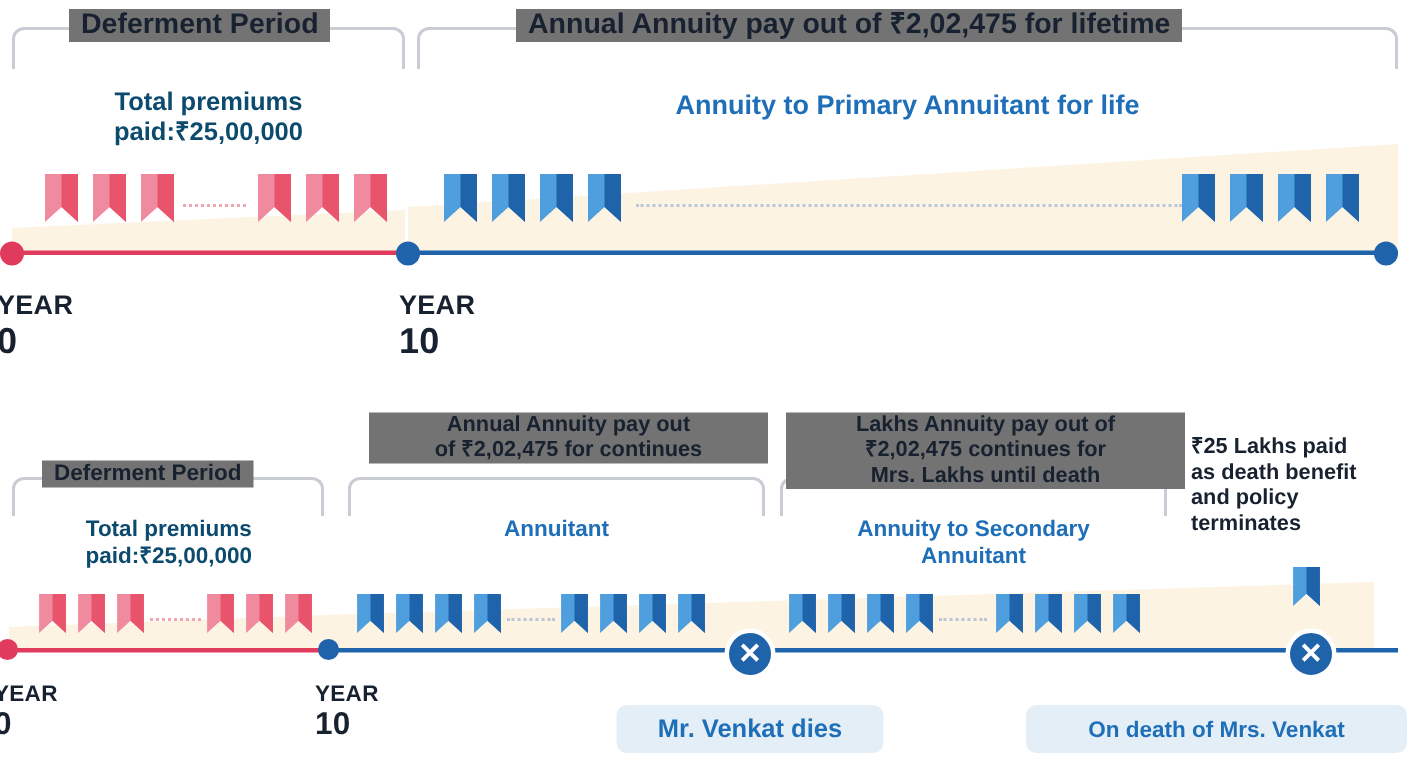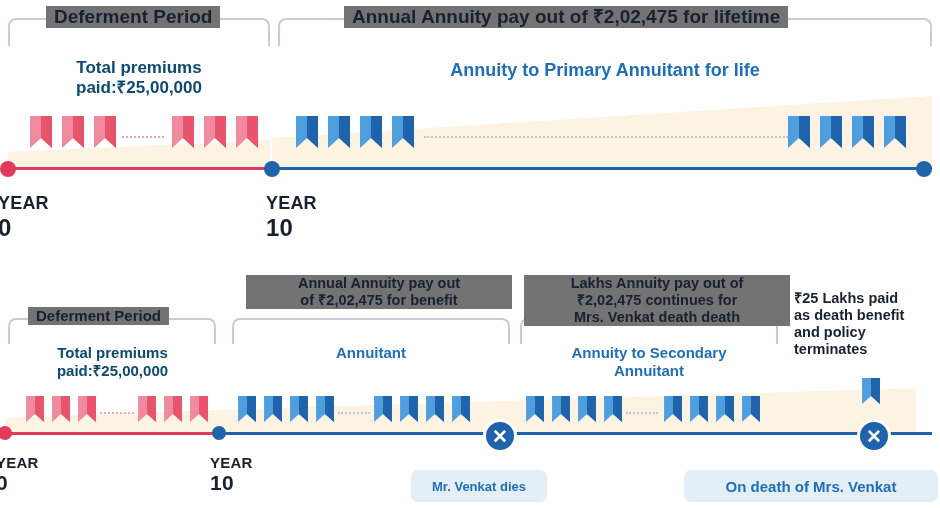--- a/index.html
+++ b/index.html
@@ -221,28 +221,28 @@
   <svg class="wedge" style="left:216px; top:374px; width:700px; height:60px; background:transparent;" viewBox="0 0 700 60" preserveAspectRatio="none">
     <polygon points="0,36 700,14 700,60 0,60" fill="#fdf3e3"></polygon>
   </svg>
 
   <div class="bracket" style="left:8px; top:318px; width:208px; height:26px;"></div>
   <div class="bracket-label" style="left:28px; top:307px; font-size:15px;">Deferment Period</div>
 
   <div class="bracket" style="left:232px; top:318px; width:278px; height:26px;"></div>
   <div class="bracket-label" style="left:246px; top:275px; width:250px; font-size:14.5px;">
     <div>Annual Annuity pay out</div>
-    <div>of ₹2,02,475 for benefit</div>
+    <div>of ₹2,02,475 for continues</div>
   </div>
 
   <div class="bracket" style="left:520px; top:318px; width:258px; height:26px;"></div>
   <div class="bracket-label" style="left:524px; top:275px; width:250px; font-size:14.5px;">
     <div>Lakhs Annuity pay out of</div>
     <div>₹2,02,475 continues for</div>
-    <div>Mrs. Venkat death death</div>
+    <div>Mrs. Lakhs until death</div>
   </div>
 
   <div class="sub-label pink-text" style="left:20px; top:344px; width:185px; font-size:15px;">
     <div>Total premiums</div>
     <div>paid:₹25,00,000</div>
   </div>
 
   <div class="sub-label blue-text" style="left:248px; top:344px; width:246px; font-size:15px;">
     <div>Annuitant</div>
   </div>
@@ -368,16 +368,16 @@
 
   <div class="year-label" style="left:-4px; top:455px; font-size:15px;">
     <div>YEAR</div>
     <div style="font-size:21px; margin-top:1px;">0</div>
   </div>
   <div class="year-label" style="left:210px; top:455px; font-size:15px;">
     <div>YEAR</div>
     <div style="font-size:21px; margin-top:1px;">10</div>
   </div>
 
-  <div class="chip" style="left:411px; top:470px; width:136px; height:32px; font-size:13px;">Mr. Venkat dies</div>
+  <div class="chip" style="left:411px; top:470px; width:178px; height:32px; font-size:17px;">Mr. Venkat dies</div>
   <div class="chip" style="left:684px; top:470px; width:254px; height:32px; font-size:15px;">On death of Mrs. Venkat</div>
 
 </div>
 
 </body></html>

